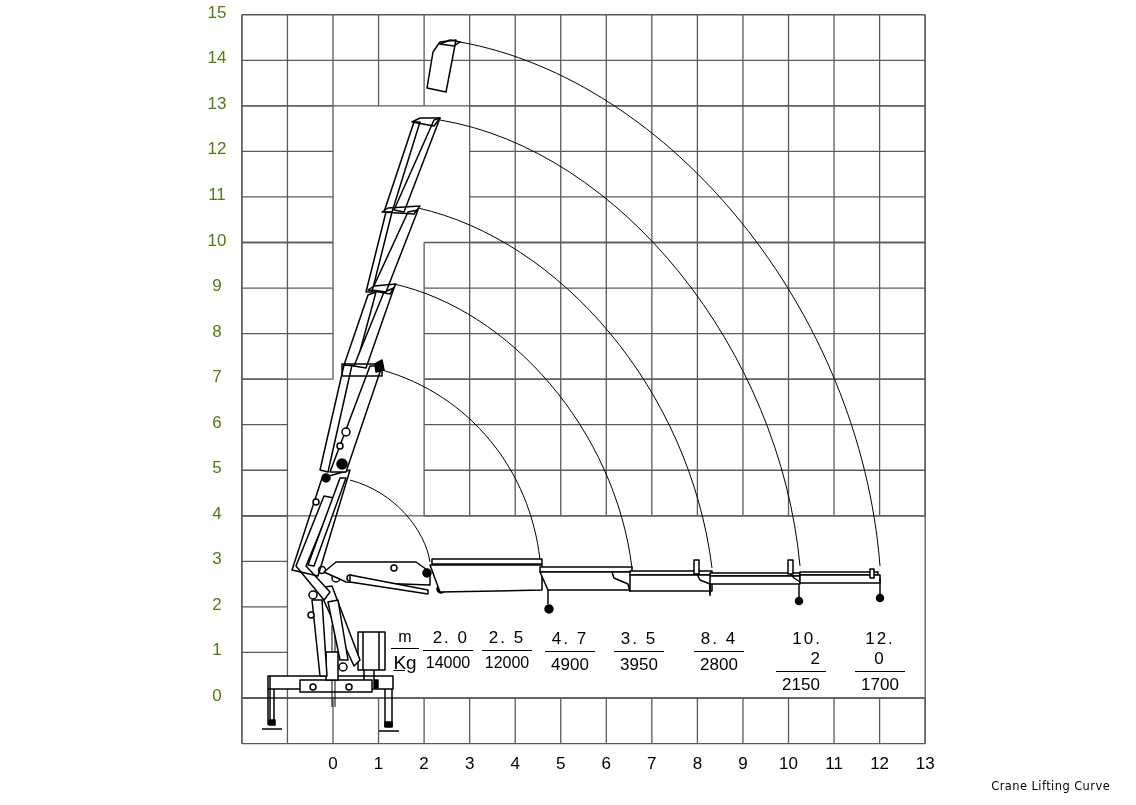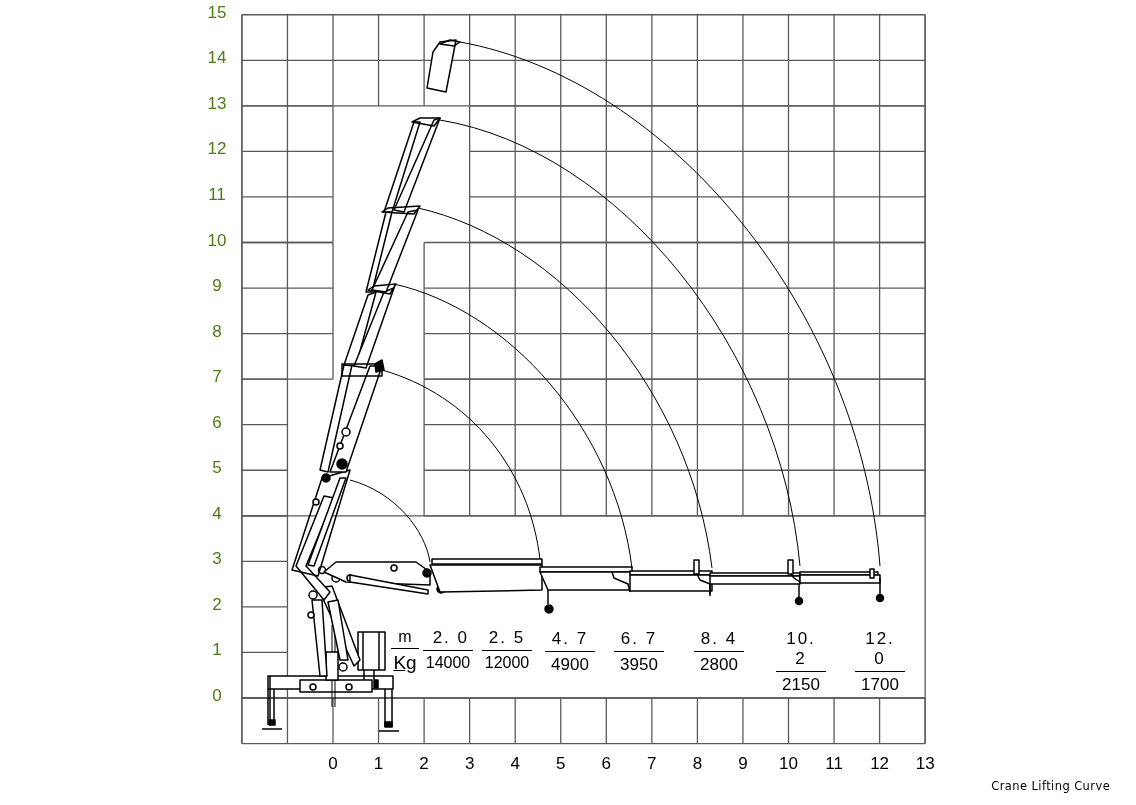--- a/index.html
+++ b/index.html
@@ -290,29 +290,29 @@
       </div>
       <div class="ld" style="left: 472px; top: 628px; width: 70px;">
         <span class="top" style="margin: 0px 10px;">2. 5</span>
         <span class="bot" style="font-size: 16px;">12000</span>
       </div>
       <div class="ld" style="left: 535px; top: 629px; width: 70px;">
         <span class="top" style="margin: 0px 10px;">4. 7</span>
         <span class="bot">4900</span>
       </div>
       <div class="ld" style="left: 604px; top: 629px; width: 70px;">
-        <span class="top" style="margin: 0px 10px;">6. 7</span>
+        <span class="top" style="margin: 0px 10px;">3. 5</span>
         <span class="bot">3950</span>
       </div>
       <div class="ld" style="left: 684px; top: 629px; width: 70px;">
         <span class="top" style="margin: 0px 10px; text-align: center;">8. 4</span>
         <span class="bot">2800</span>
       </div>
       <div class="ld" style="left: 766px; top: 629px; width: 70px;">
-        <span class="top" style="margin: 0px 10px;">10. 2</span>
+        <span class="top" style="margin: 0px 10px; text-align: right;">10. 2</span>
         <span class="bot">2150</span>
       </div>
       <div class="ld" style="left: 845px; top: 629px; width: 70px;">
         <span class="top" style="margin: 0px 10px;">12. 0</span>
         <span class="bot">1700</span>
       </div>
     </div>
 
   <div class="cap">Crane Lifting Curve</div>
 </div>

